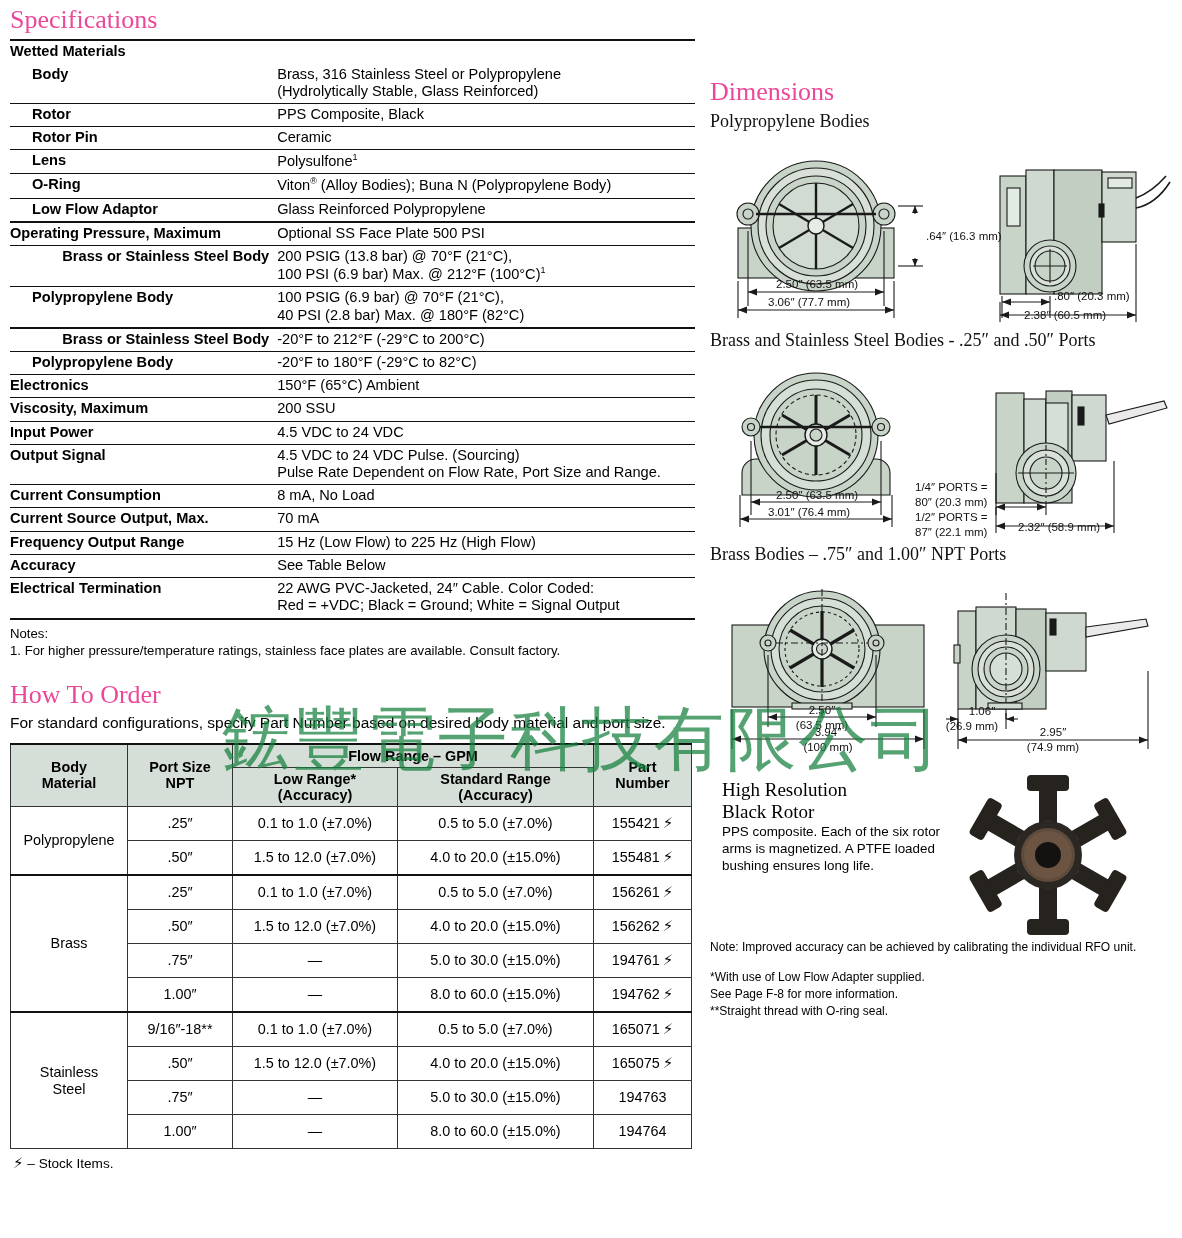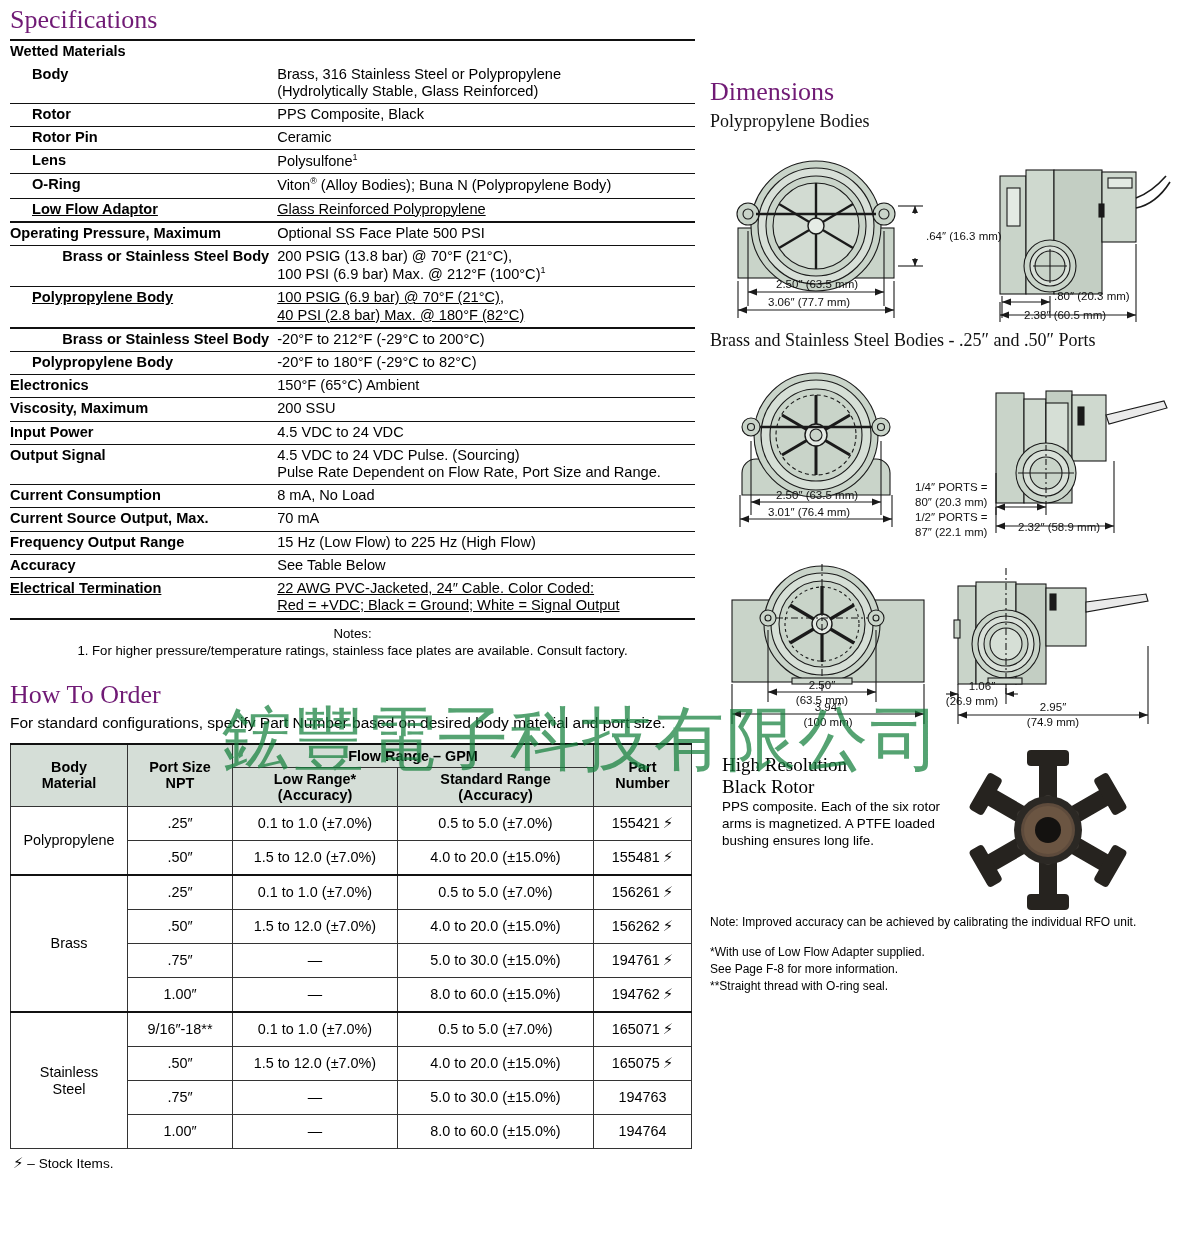--- a/index.html
+++ b/index.html
@@ -29,49 +29,49 @@
   }
 
   
   .left-col{position:absolute;left:10px;top:6px;width:685px;}
   .right-col{position:absolute;left:710px;top:78px;width:462px;}
 
   
   .teal-head{
     font-family:"Liberation Serif","DejaVu Serif",serif;
     font-size:26px;
-    color:#701a75;
+    color:#ec4899;
     line-height:1.05;
     margin:0 0 6px 0;
     font-weight:400;
   }
 
   
   table.spec{
     border-collapse:collapse;
     width:685px;
     font-size:14.6px;
     line-height:1.18;
   }
   table.spec td{
     padding:2px 0 3px 0;
     vertical-align:top;
     border-bottom:1.6px solid #111;
   }
-  table.spec tr.thick td{border-bottom:2.6px solid #111;text-decoration:underline;}
+  table.spec tr.thick td{border-bottom:2.6px solid #111;}
   table.spec tr.nobord td{border-bottom:none;}
   td.lab{width:252px;font-weight:bold;padding-right:6px;}
   td.lab.ind{padding-left:22px;font-weight:bold;}
   td.lab.right{text-align:right;padding-right:8px;}
   td.val{width:433px;}
   .topline{border-top:2.6px solid #111;}
   .sup{font-size:9px;vertical-align:super;}
   .reg{font-size:9px;vertical-align:super;}
 
-  .notes{font-size:13.2px;line-height:1.3;margin-top:5px;text-align:center;}
+  .notes{font-size:13.2px;line-height:1.3;margin-top:5px;}
 
   
   .order-intro{font-size:15.5px;line-height:1.2;margin:0 0 10px 0;}
 
   table.order{
     border-collapse:collapse;
     width:681px;
     font-size:14.4px;
     table-layout:fixed;
   }
@@ -476,20 +476,21 @@
           <text x="205" y="136">1/4″ PORTS =</text>
           <text x="205" y="151">80″ (20.3 mm)</text>
           <text x="205" y="166">1/2″ PORTS =</text>
           <text x="205" y="181">87″ (22.1 mm)</text>
           <text x="308" y="176">2.32″ (58.9 mm)</text>
         </g>
       </svg>
     </div>
 
     <div class="dwg-block">
+      <div class="dwg-cap">Brass Bodies – .75″ and 1.00″ NPT Ports</div>
       <svg width="462" height="190" viewBox="0 0 462 190">
         <g stroke="#1a1a1a" fill="none" stroke-width="1.1">
           <rect x="22" y="56" width="192" height="82" fill="#c9d4c9"></rect>
           <circle cx="112" cy="80" r="58" fill="#c9d4c9"></circle>
           <circle cx="112" cy="80" r="51" fill="#d6dfd6"></circle>
           <circle cx="112" cy="80" r="43" fill="#c9d4c9"></circle>
           <circle cx="112" cy="80" r="37" stroke-dasharray="3 3"></circle>
           <circle cx="58" cy="74" r="8" fill="#c9d4c9"></circle>
             <circle cx="58" cy="74" r="3"></circle>
           <circle cx="166" cy="74" r="8" fill="#c9d4c9"></circle>

